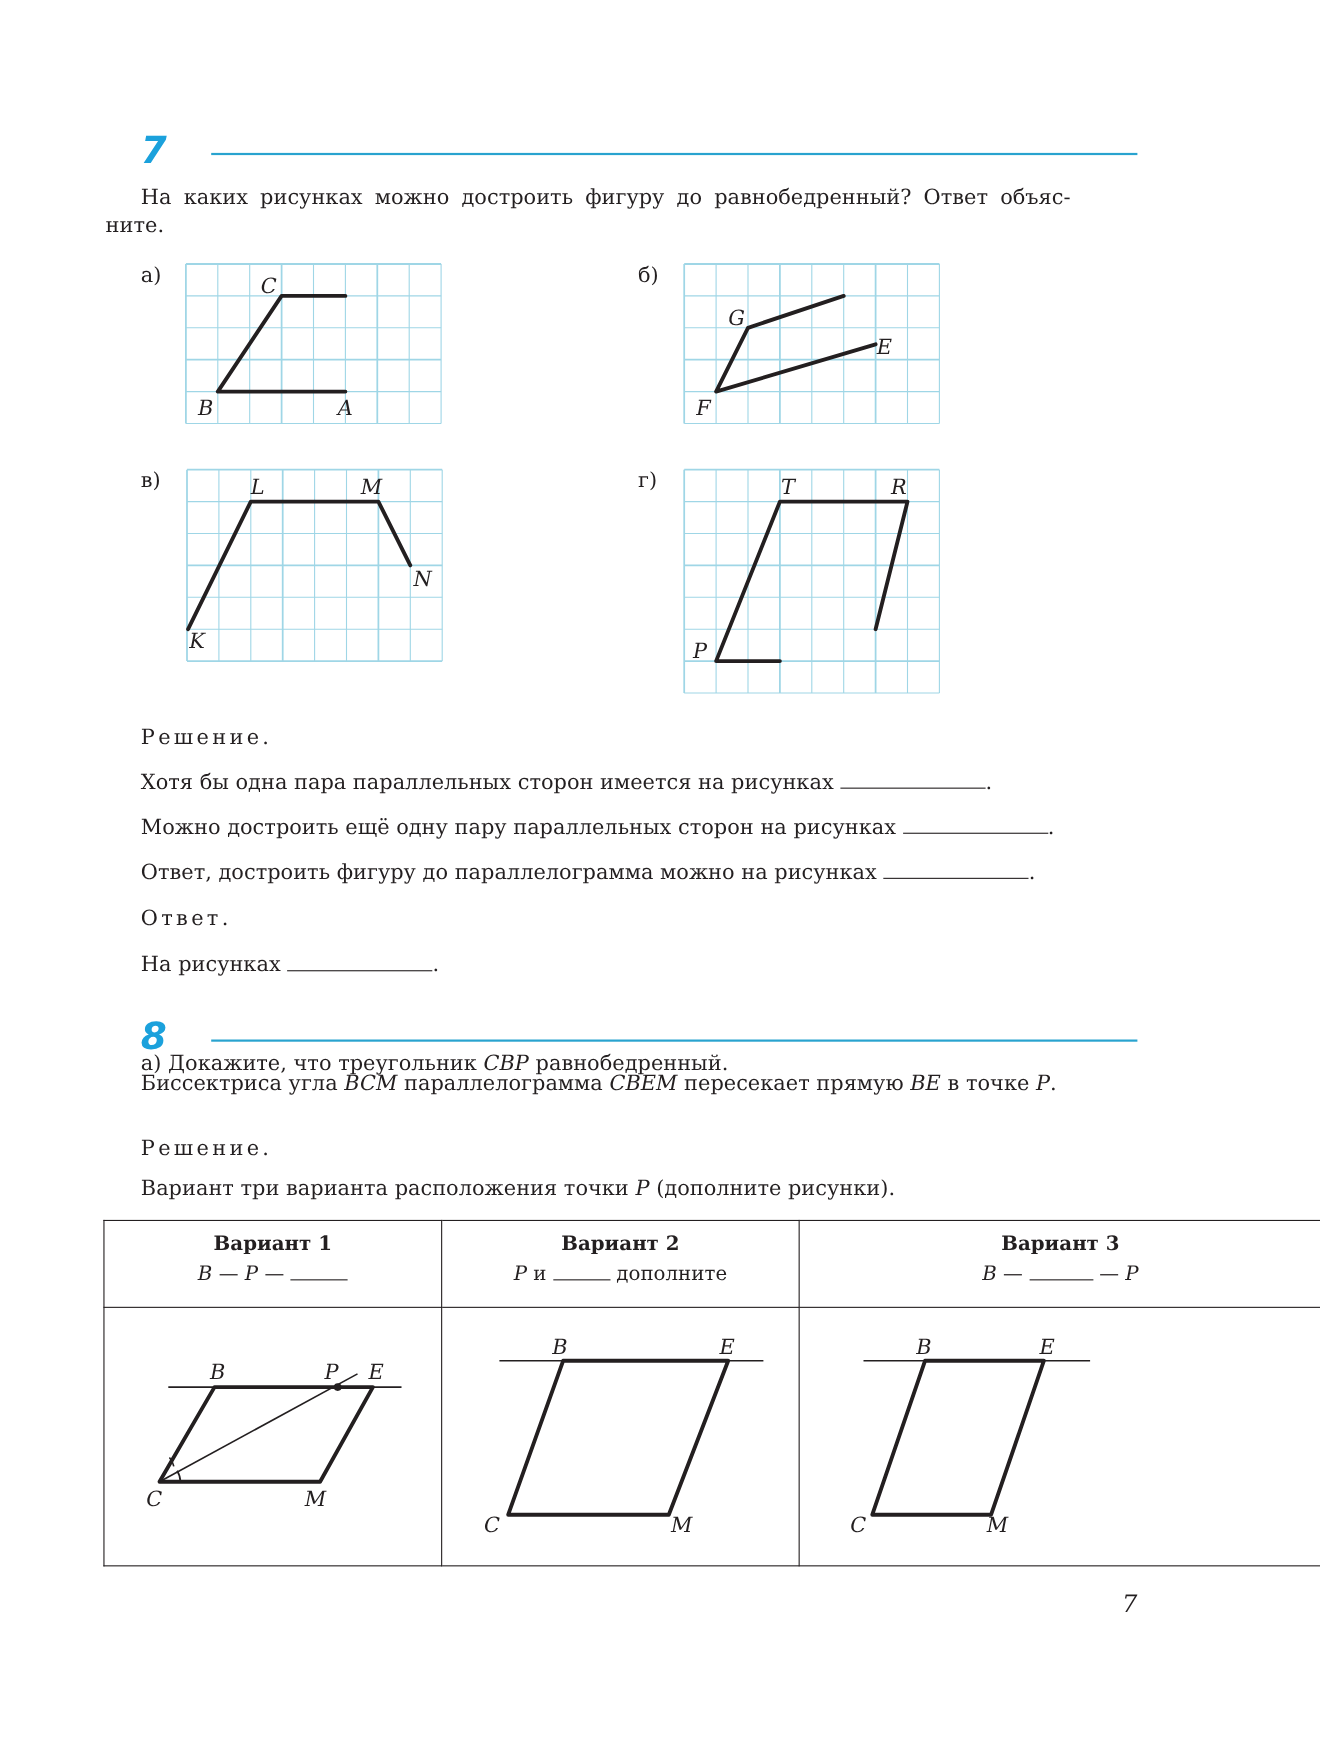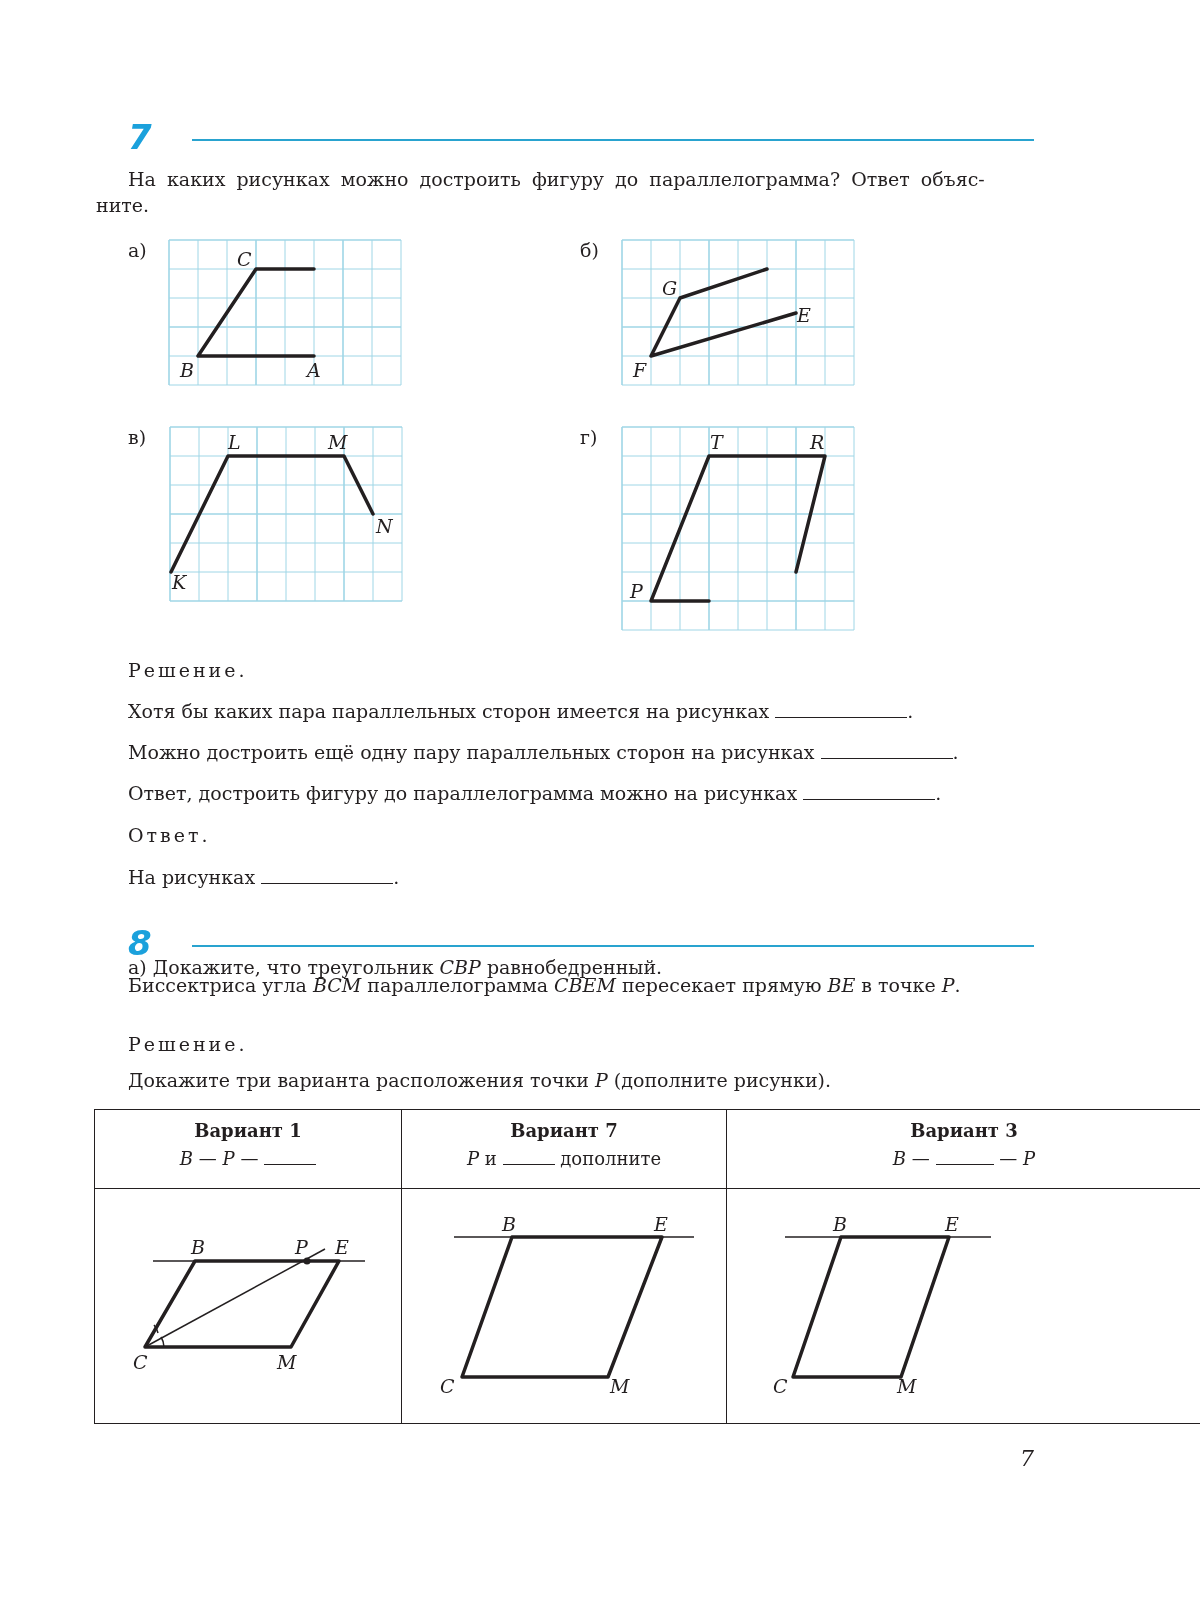--- a/index.html
+++ b/index.html
@@ -20,21 +20,21 @@
   .vsub { font-size:18px; height:40px; }
   .it { font-style:italic; }
   .page-num { font-style:italic; font-size:22px; }
 </style>
 </head>
 <body>
 
 <div class="abs task-num" style="left:128px;top:120px;">7</div>
 <div class="abs task-rule" style="left:192px;top:139px;width:842px;"></div>
 
-<div class="abs txt" style="left:128px;top:166px;word-spacing:5px;">На каких рисунках можно достроить фигуру до параллелограмма? Ответ объяс-</div>
+<div class="abs txt" style="left:128px;top:166px;word-spacing:5px;">На каких рисунках можно достроить фигуру до равнобедренный? Ответ объяс-</div>
 <div class="abs txt" style="left:96px;top:192px;">ните.</div>
 
 <div class="abs label" style="left:128px;top:239px;">а)</div>
 <div class="abs label" style="left:580px;top:239px;">б)</div>
 <div class="abs label" style="left:128px;top:426px;">в)</div>
 <div class="abs label" style="left:580px;top:426px;">г)</div>
 
 <svg class="abs" style="left:0;top:0;" width="1200" height="660">
   <g id="grid-a">
       <line x1="169" x2="169" y1="240" y2="385" stroke="#9fd6e6" stroke-width="1.6"></line>
@@ -134,21 +134,21 @@
     <polyline points="709,601 651,601 709,456 825,456 796,572"></polyline>
   </g>
   <text x="710" y="449" font-size="19">T</text>
   <text x="810" y="449" font-size="19">R</text>
   <text x="630" y="598" font-size="19">P</text>
 </svg>
 
 <div class="abs txt spaced" style="left:128px;top:657px;">Решение.</div>
 
 <div class="abs txt" style="left:128px;top:698px;">
-  <span>Хотя бы каких пара параллельных сторон имеется на рисунках</span>
+  <span>Хотя бы одна пара параллельных сторон имеется на рисунках</span>
   <span class="blank" style="width:132px;"></span><span>.</span>
 </div>
 <div class="abs txt" style="left:128px;top:739px;">
   <span>Можно достроить ещё одну пару параллельных сторон на рисунках</span>
   <span class="blank" style="width:132px;"></span><span>.</span>
 </div>
 <div class="abs txt" style="left:128px;top:780px;">
   <span>Ответ, достроить фигуру до параллелограмма можно на рисунках</span>
   <span class="blank" style="width:132px;"></span><span>.</span>
 </div>
@@ -162,34 +162,34 @@
 <div class="abs task-rule" style="left:192px;top:945px;width:842px;"></div>
 
 <div class="abs txt" style="left:128px;top:972px;">
   <span>Биссектриса угла </span><span class="it">BCM</span><span> параллелограмма </span><span class="it">CBEM</span><span> пересекает прямую </span><span class="it">BE</span><span> в точке </span><span class="it">P</span><span>.</span>
 </div>
 <div class="abs txt" style="left:128px;top:954px;">
   <span>а) Докажите, что треугольник </span><span class="it">CBP</span><span> равнобедренный.</span>
 </div>
 <div class="abs txt spaced" style="left:128px;top:1031px;">Решение.</div>
 <div class="abs txt" style="left:128px;top:1067px;">
-  <span>Докажите три варианта расположения точки </span><span class="it">P</span><span> (дополните рисунки).</span>
+  <span>Вариант три варианта расположения точки </span><span class="it">P</span><span> (дополните рисунки).</span>
 </div>
 
 <table class="var" style="left:94px;top:1109px;width:1108px;">
   <tbody>
       <tr>
     <td style="width:306px;">
       <div class="vhead">Вариант 1</div>
       <div class="vsub">
         <span class="it">B</span><span> — </span><span class="it">P</span><span> — </span><span class="blank" style="width:52px;height:2px;border-bottom-width:1px;"></span>
       </div>
     </td>
     <td style="width:324px;">
-      <div class="vhead">Вариант 7</div>
+      <div class="vhead">Вариант 2</div>
       <div class="vsub">
         <span class="it">P</span><span> и </span><span class="blank" style="width:52px;height:2px;border-bottom-width:1px;"></span><span> дополните</span>
       </div>
     </td>
     <td>
       <div class="vhead">Вариант 3</div>
       <div class="vsub">
         <span class="it">B</span><span> — </span><span class="blank" style="width:58px;height:2px;border-bottom-width:1px;"></span><span> — </span><span class="it">P</span>
       </div>
     </td>

